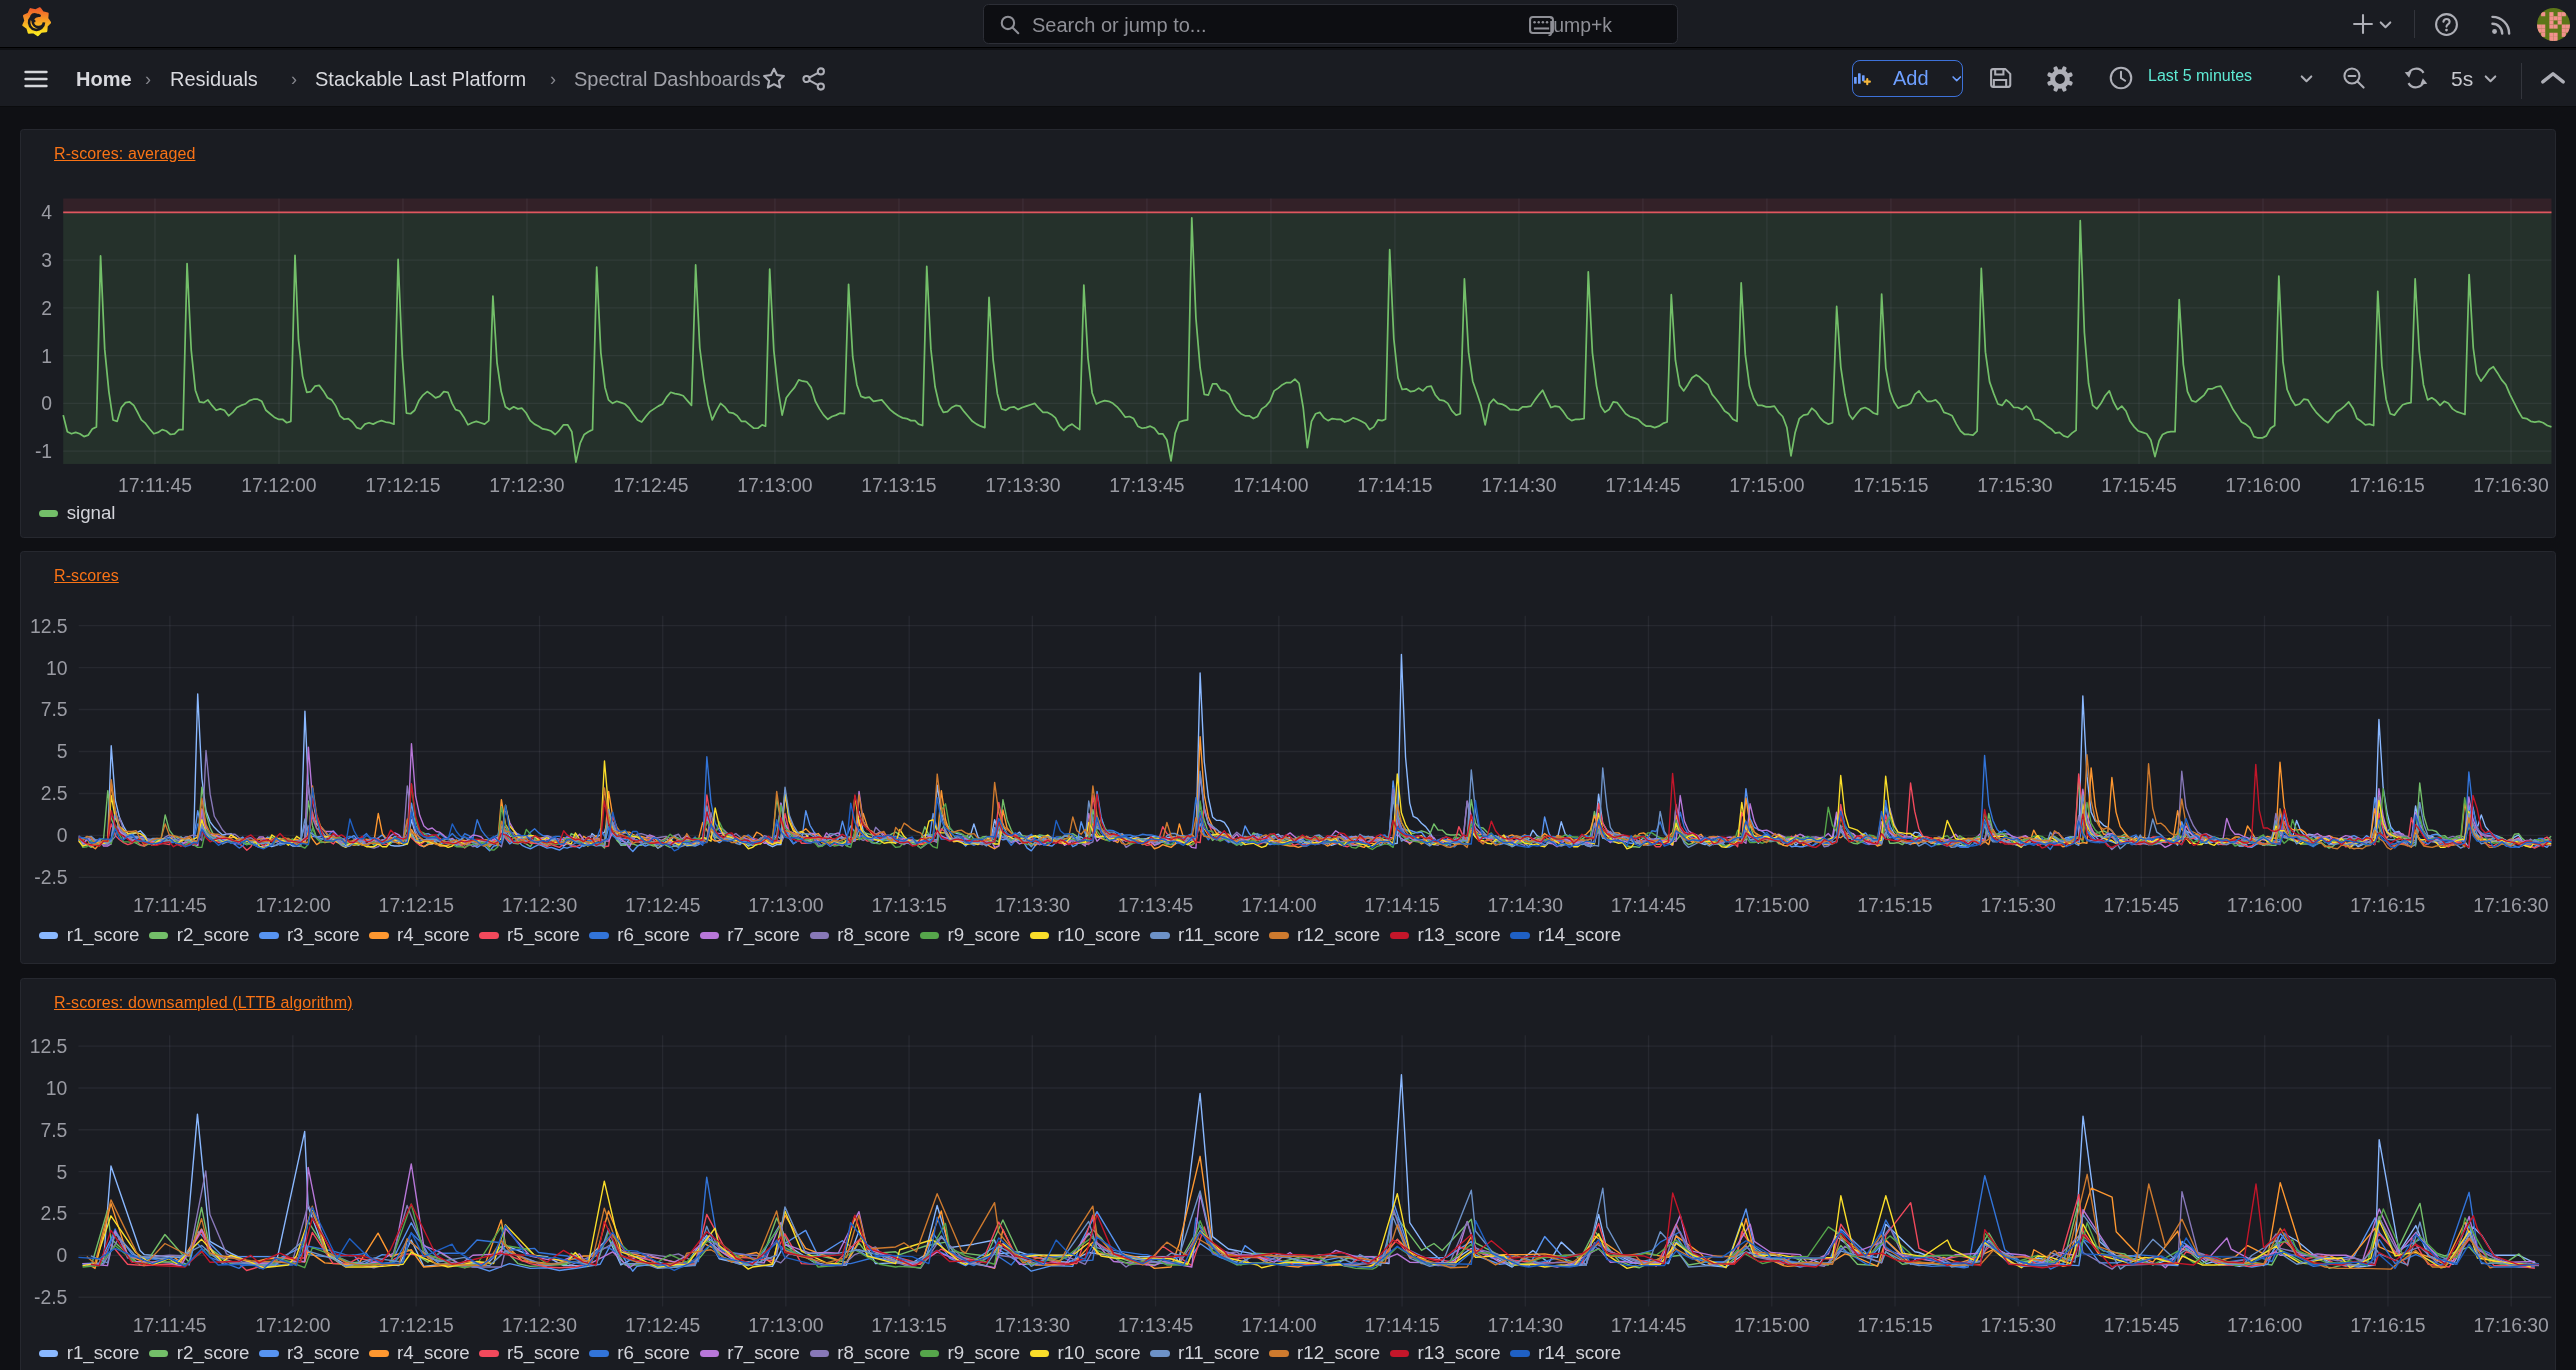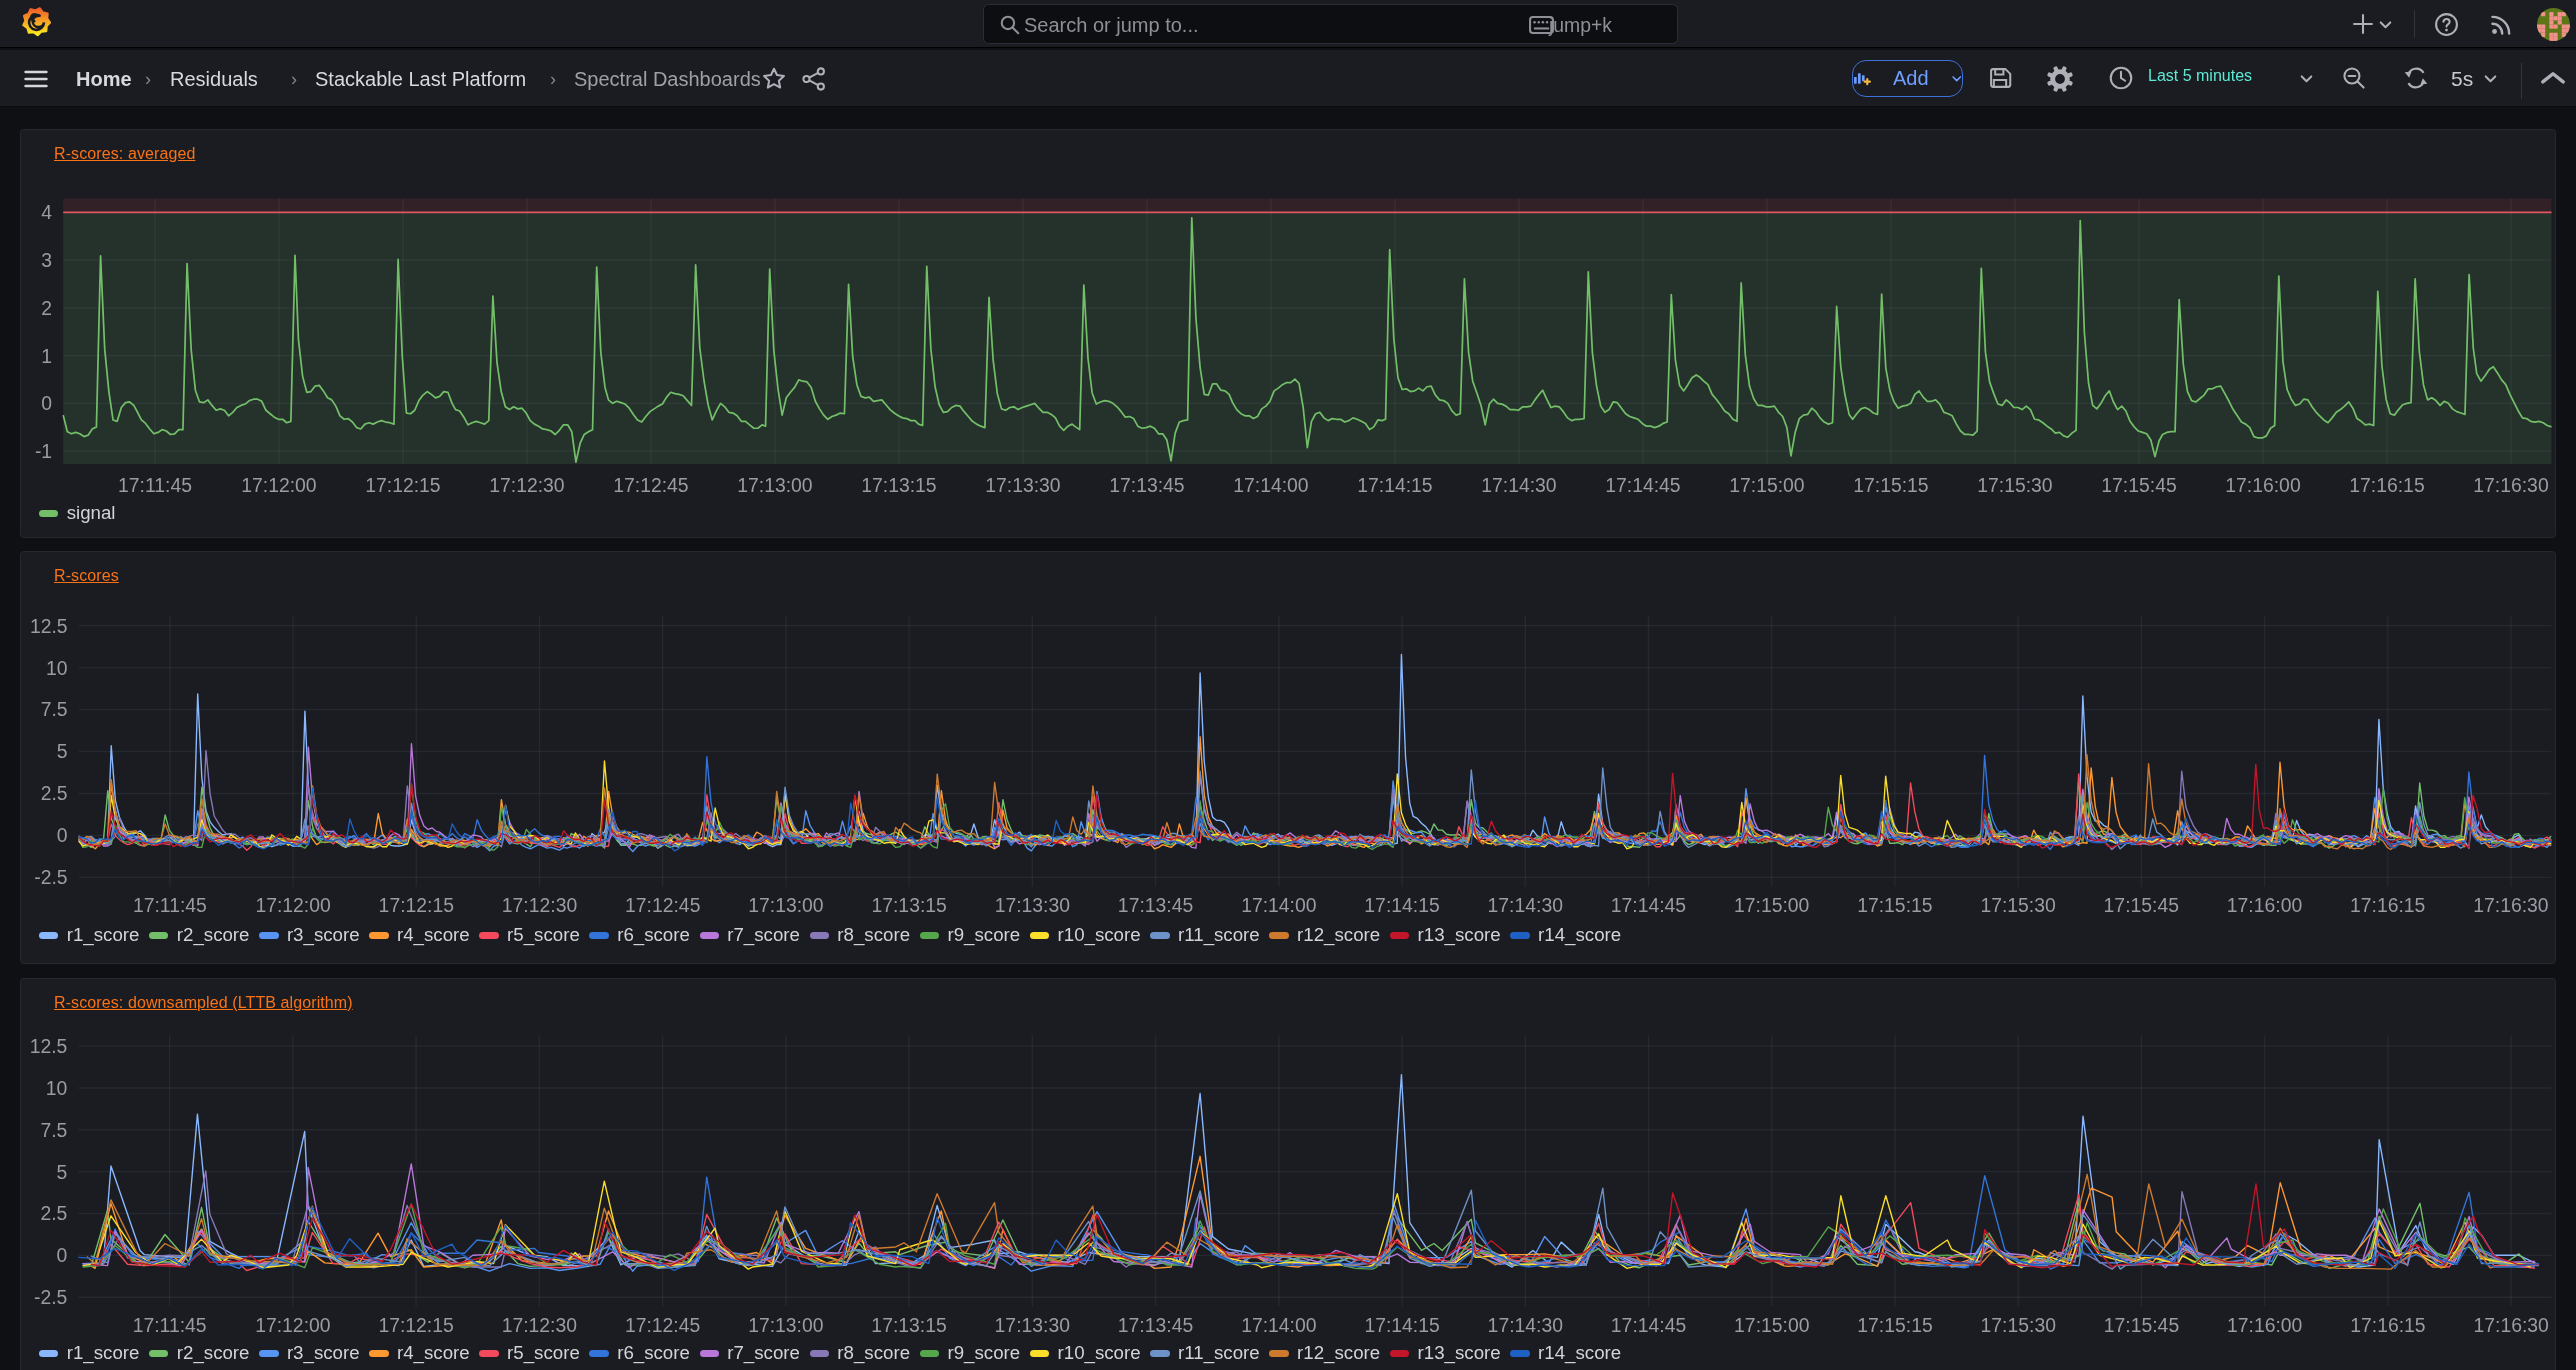--- a/index.html
+++ b/index.html
@@ -34,21 +34,21 @@
         <path d="M 39 21 A 16.5 16.5 0 1 0 48.5 36 A 12.5 12.5 0 1 1 34 21.5 A 7.5 7.5 0 1 0 27 33" fill="none" stroke="#1a1c22" stroke-width="5.8" stroke-linecap="round"></path>
       </svg>
     </div>
   <div style="position:absolute;left:983px;top:3.5px;width:695px;height:40px;background:#0d0e12;border:1.4px solid #2c2e36;border-radius:5.5px;">
     <div class="ico" style="left:15px;top:9px;">
         <svg width="22" height="22" viewBox="0 0 32 32" style="">
           <circle cx="13" cy="13" r="9" fill="none" stroke="#8e8f96" stroke-width="3"></circle>
           <line x1="20" y1="20" x2="28" y2="28" stroke="#8e8f96" stroke-width="3" stroke-linecap="round"></line>
         </svg>
       </div>
-    <div class="txt" style="left:40px;top:9px;font-size:20px;color:#8e8f96;text-align:center;">Search or jump to...</div>
+    <div class="txt" style="left:48px;top:9px;font-size:20px;color:#8e8f96;text-align:center;">Search or jump to...</div>
     <div class="ico" style="right:123px;top:11px;">
         <svg width="25" height="18" viewBox="0 0 36 26" style="">
           <rect x="1.5" y="1.5" width="33" height="23" rx="4" fill="none" stroke="#8e8f96" stroke-width="3"></rect>
           <line x1="7" y1="18" x2="29" y2="18" stroke="#8e8f96" stroke-width="3"></line>
           <circle cx="8" cy="9" r="1.8" fill="#8e8f96"></circle>
           <circle cx="14" cy="9" r="1.8" fill="#8e8f96"></circle>
           <circle cx="20" cy="9" r="1.8" fill="#8e8f96"></circle>
           <circle cx="26" cy="9" r="1.8" fill="#8e8f96"></circle>
         </svg>
       </div>
@@ -142,21 +142,21 @@
   <div class="ico" style="left:801px;top:16px;">
       <svg width="26" height="26" viewBox="0 0 38 38" style="">
         <circle cx="29" cy="8" r="4.5" fill="none" stroke="#aeafb7" stroke-width="3"></circle>
         <circle cx="8" cy="19" r="4.5" fill="none" stroke="#aeafb7" stroke-width="3"></circle>
         <circle cx="29" cy="30" r="4.5" fill="none" stroke="#aeafb7" stroke-width="3"></circle>
         <line x1="12" y1="17" x2="25" y2="10" stroke="#aeafb7" stroke-width="3"></line>
         <line x1="12" y1="21" x2="25" y2="28" stroke="#aeafb7" stroke-width="3"></line>
       </svg>
     </div>
 
-  <div style="position:absolute;left:1852px;top:9.7px;width:111px;height:37px;border:1.4px solid #3d71d9;border-radius:14px;display:flex;align-items:center;justify-content:center;gap:22px;">
+  <div style="position:absolute;left:1852px;top:9.7px;width:111px;height:37px;border:1.4px solid #3d71d9;border-radius:8px;display:flex;align-items:center;justify-content:center;gap:22px;">
     <svg width="23.5" height="21" viewBox="0 0 34 30" style="">
         <rect x="2" y="12" width="5" height="13" rx="1" fill="#6e9fff"></rect>
         <rect x="9.5" y="5" width="5" height="20" rx="1" fill="#6e9fff"></rect>
         <rect x="17" y="9" width="5" height="11" rx="1" fill="#6e9fff"></rect>
         <path d="M27 16 v10 M22 21 h10" stroke="#f5b73d" stroke-width="4" stroke-linecap="round"></path>
       </svg>
       <span style="font-size:20px;color:#6e9fff;font-weight:500;">Add</span>
       <svg width="15" height="15" viewBox="0 0 22 22" style="">
         <polyline points="4,8 11,15 18,8" fill="none" stroke="#6e9fff" stroke-width="3" stroke-linecap="round" stroke-linejoin="round"></polyline>
       </svg>

